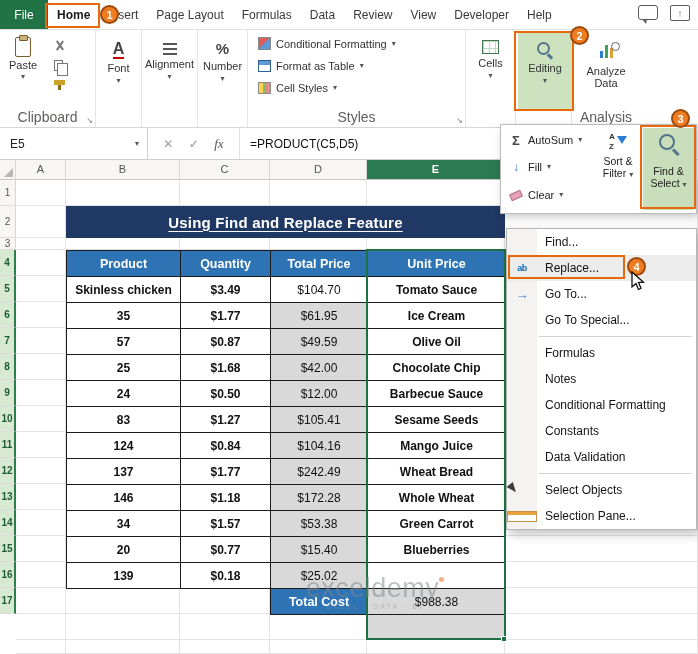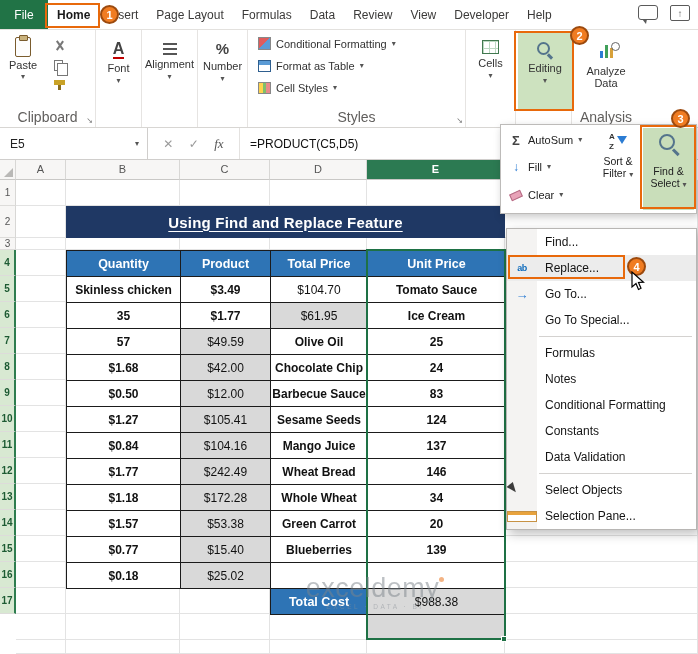--- a/index.html
+++ b/index.html
@@ -441,33 +441,34 @@
       <div class="rhead sel" style="top: 458px; height: 26px; line-height: 25px;">12</div>
       <div class="rhead sel" style="top: 484px; height: 26px; line-height: 25px;">13</div>
       <div class="rhead sel" style="top: 510px; height: 26px; line-height: 25px;">14</div>
       <div class="rhead sel" style="top: 536px; height: 26px; line-height: 25px;">15</div>
       <div class="rhead sel" style="top: 562px; height: 26px; line-height: 25px;">16</div>
       <div class="rhead sel" style="top: 588px; height: 26px; line-height: 25px;">17</div>
     </div>
 
   <div class="banner">Using Find and Replace Feature</div>
   <div id="table-grid">
+      <div class="tcell th">Product</div>
       <div class="tcell th">Quantity</div>
-      <div class="tcell th">Product</div>
       <div class="tcell th">Total Price</div>
       <div class="tcell th">Unit Price</div>
       <div class="tcell prod">Skinless chicken</div>
       <div class="tcell">$3.49</div>
       <div class="tcell tot active">$104.70</div>
       <div class="tcell prod">Tomato Sauce</div>
       <div class="tcell">35</div>
       <div class="tcell">$1.77</div>
       <div class="tcell tot">$61.95</div>
       <div class="tcell prod">Ice Cream</div>
       <div class="tcell">57</div>
+      <div class="tcell">$0.87</div>
       <div class="tcell tot">$49.59</div>
       <div class="tcell prod">Olive Oil</div>
       <div class="tcell">25</div>
       <div class="tcell">$1.68</div>
       <div class="tcell tot">$42.00</div>
       <div class="tcell prod">Chocolate Chip</div>
       <div class="tcell">24</div>
       <div class="tcell">$0.50</div>
       <div class="tcell tot">$12.00</div>
       <div class="tcell prod">Barbecue Sauce</div>

